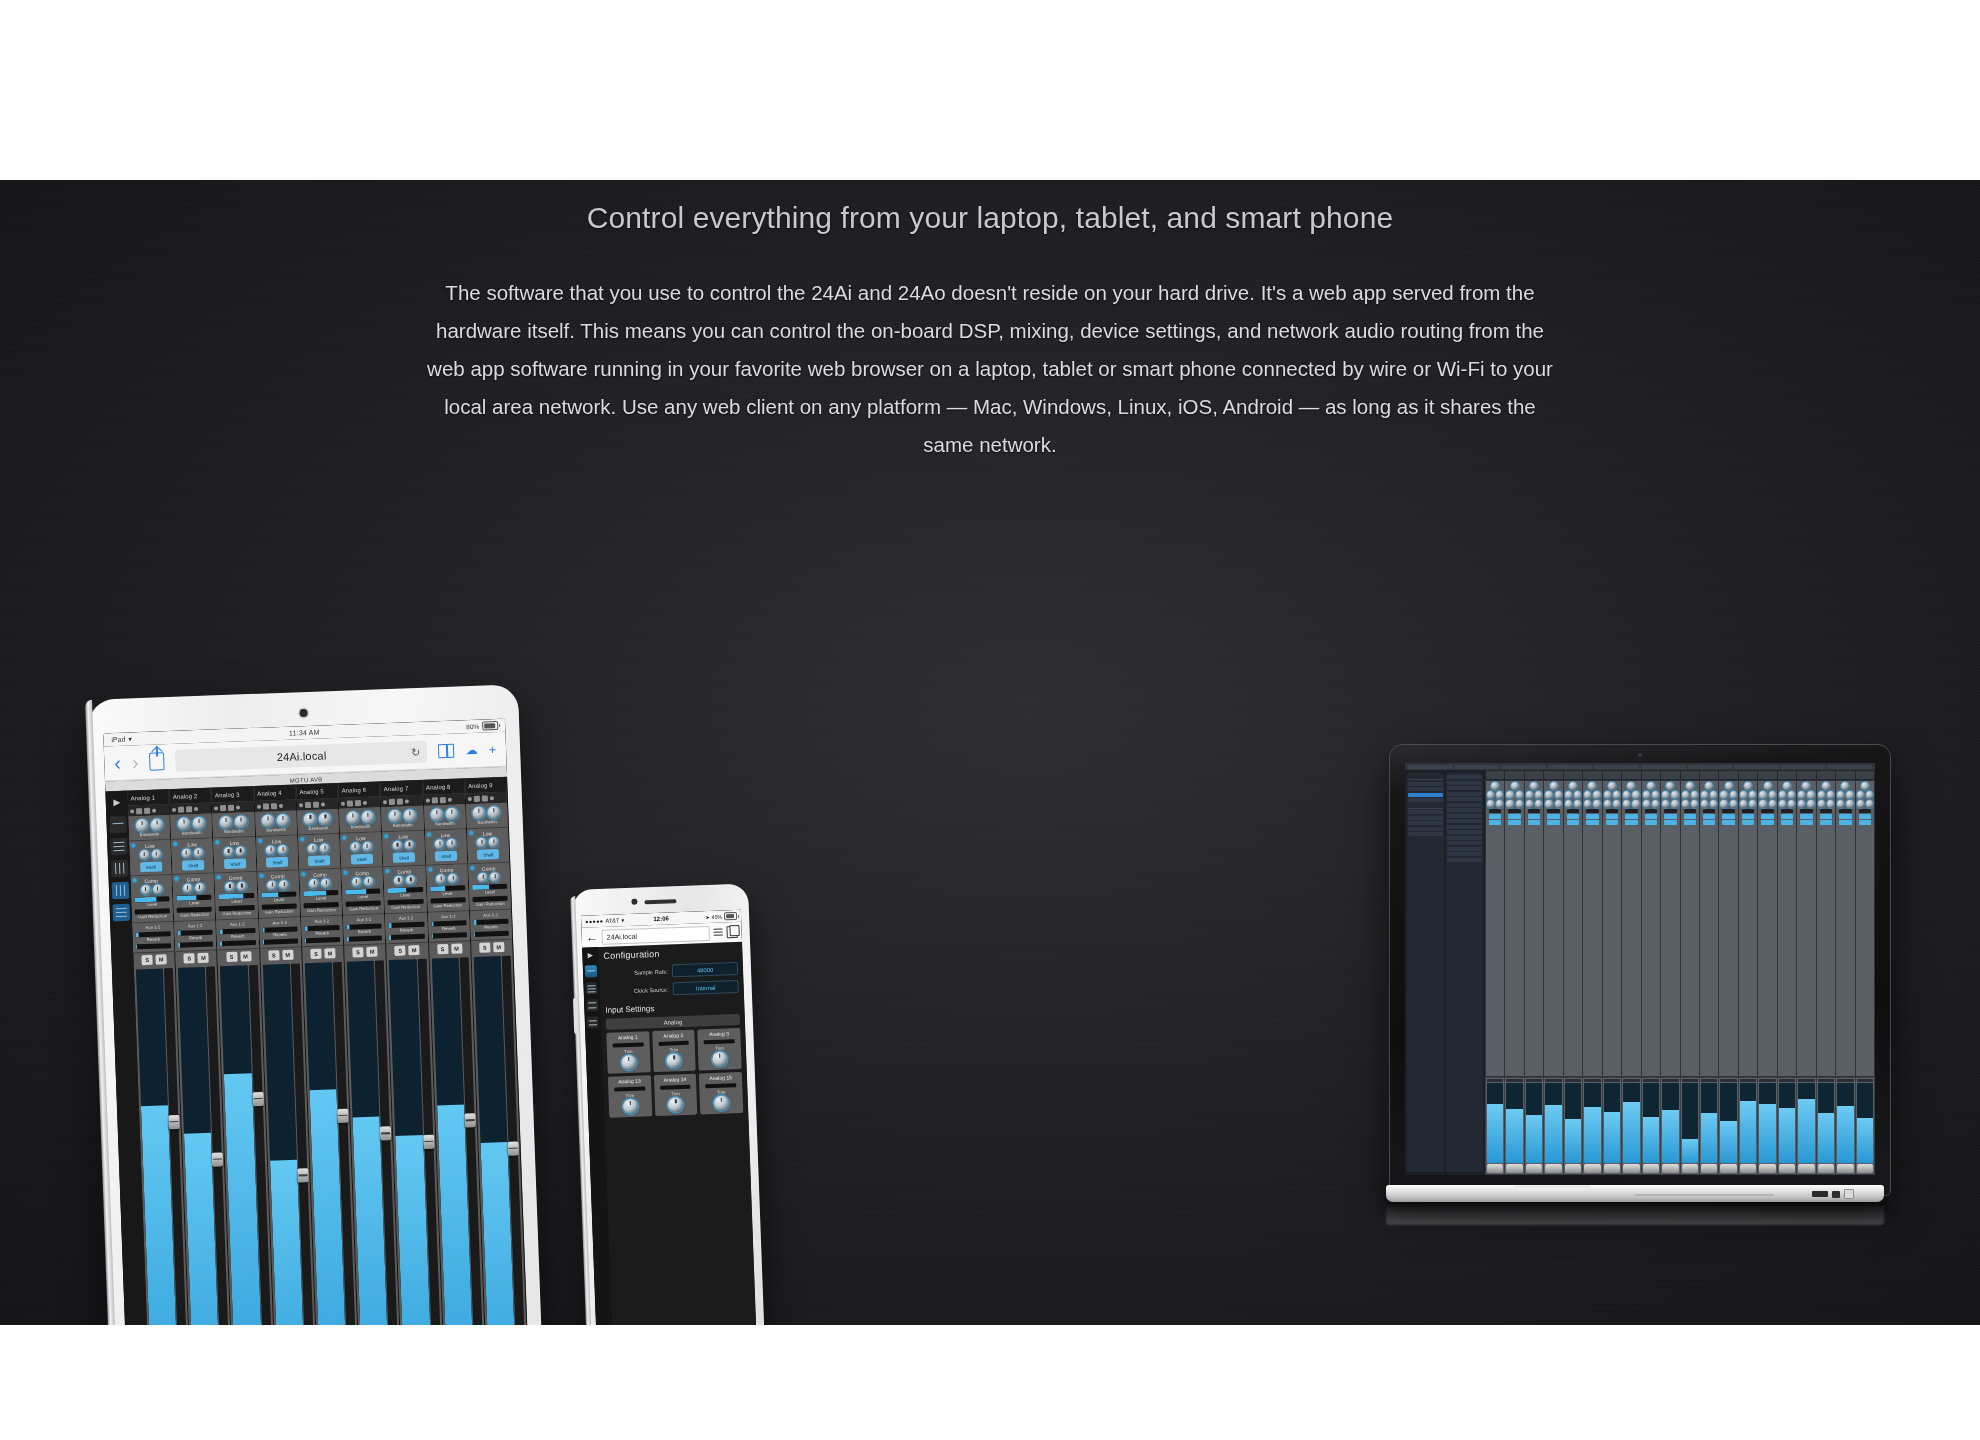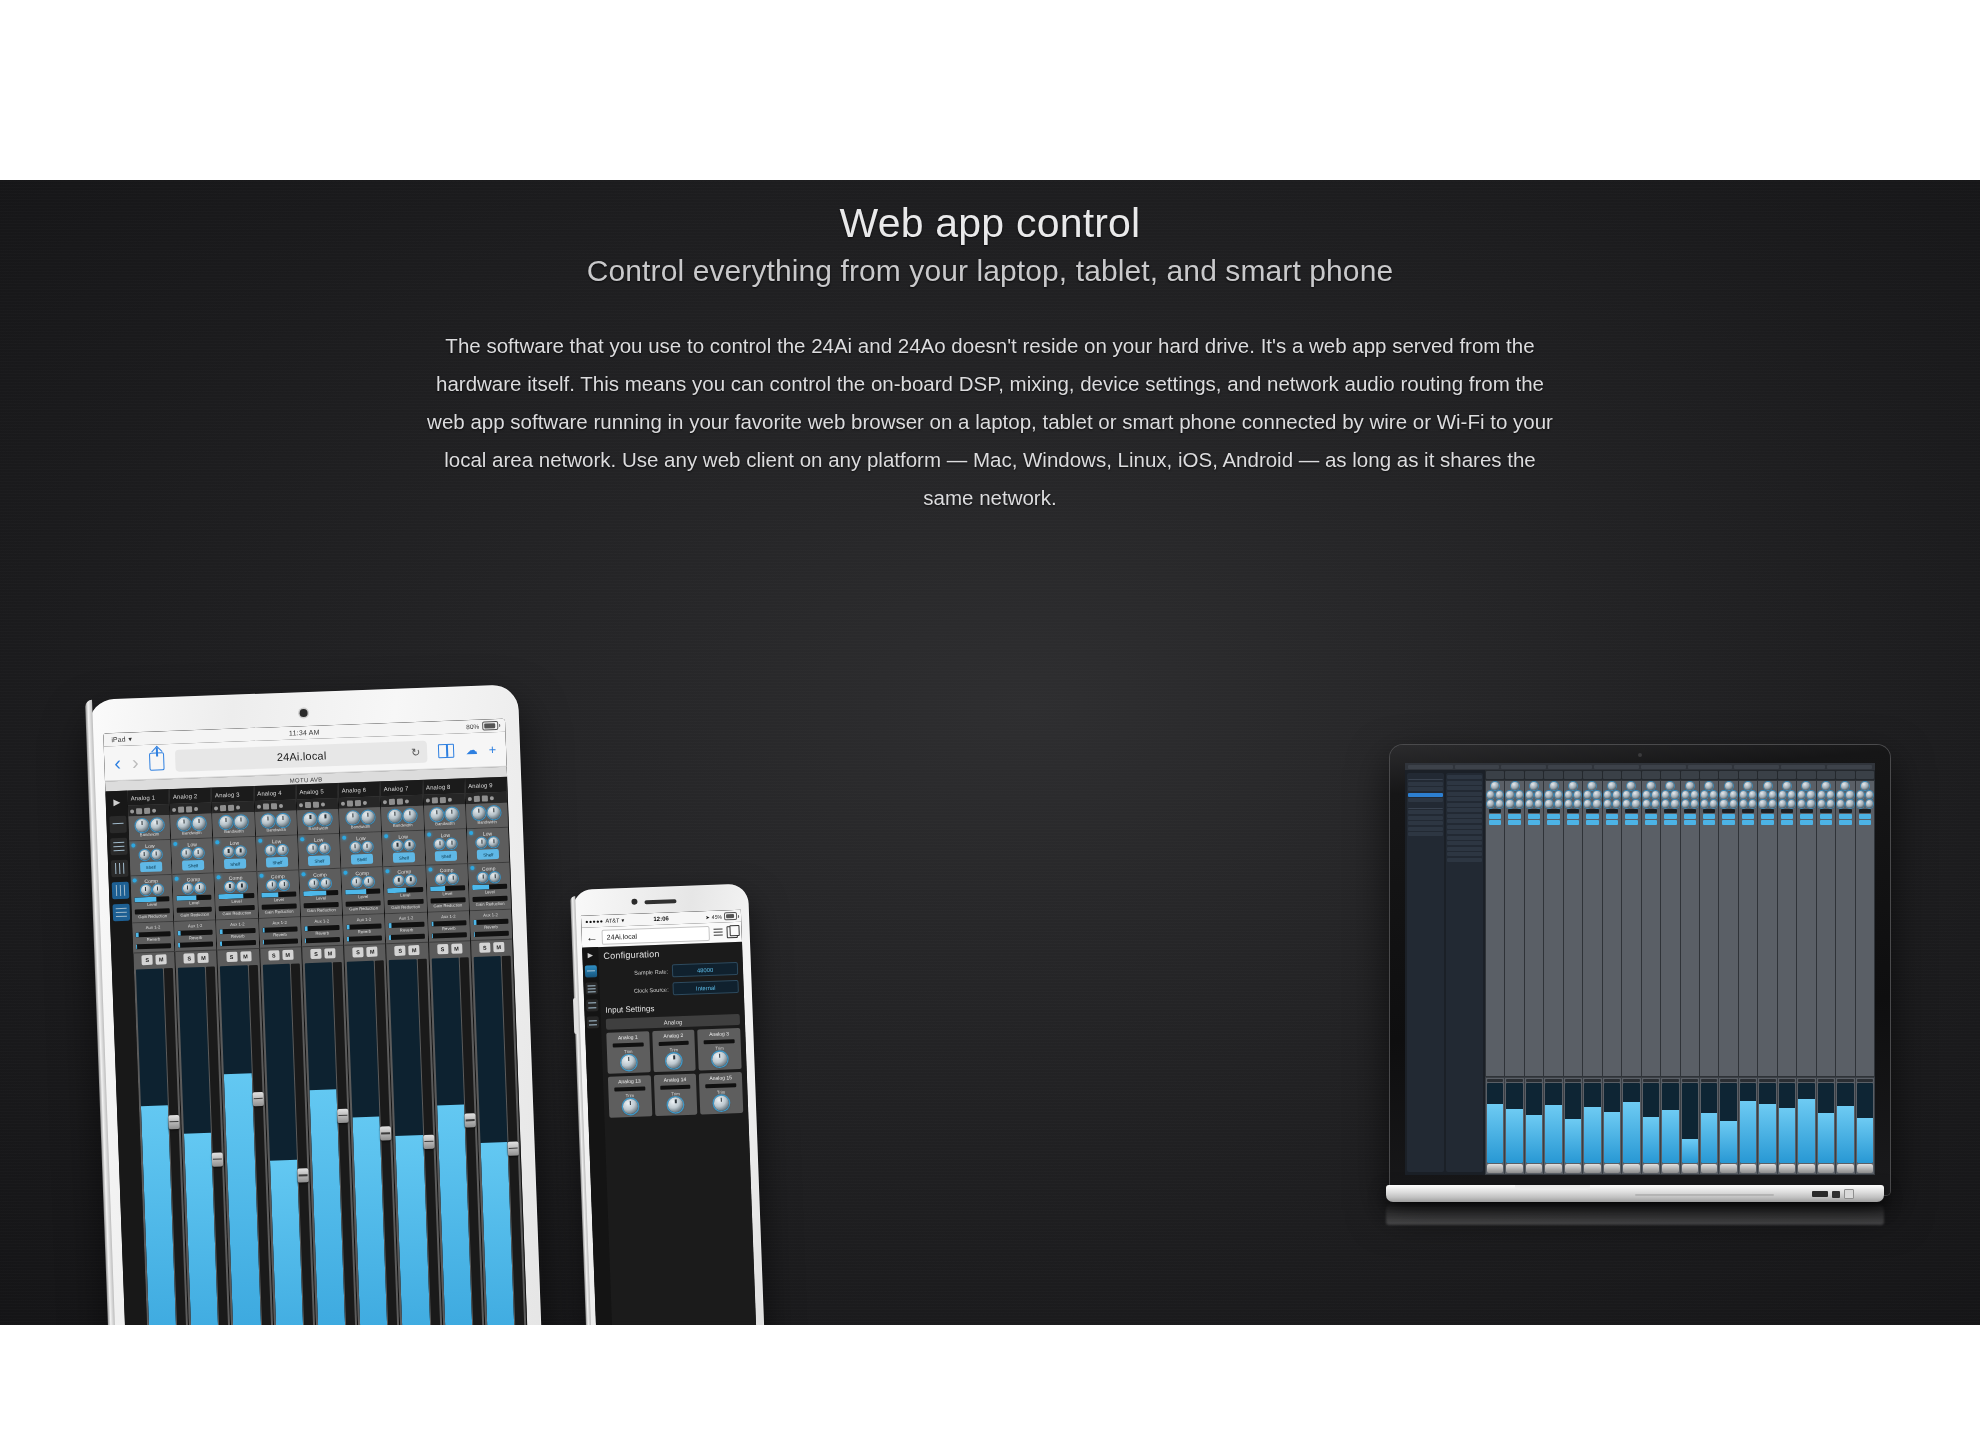--- a/index.html
+++ b/index.html
@@ -232,21 +232,20 @@
     transform:scaleY(-1);border-radius:3px 3px 7px 7px;filter:blur(1px);}
 </style>
 </head>
 <body>
 
 <div class="page">
 
   <div class="hero">
 
     <div class="copy">
-      <h1 class="h1">Web app control</h1>
       <h2 class="h2">Control everything from your laptop, tablet, and smart phone</h2>
       <div class="para">
         <p>The software that you use to control the 24Ai and 24Ao doesn't reside on your hard drive. It's a web app served from the hardware itself. This means you can control the on-board DSP, mixing, device settings, and network audio routing from the web app software running in your favorite web browser on a laptop, tablet or smart phone connected by wire or Wi-Fi to your local area network. Use any web client on any platform — Mac, Windows, Linux, iOS, Android — as long as it shares the same network.</p>
       </div>
     </div>
 
     <div class="ipad">
       <div class="ipad-body"></div>
       <div class="ipad-edge"></div>
       <div class="ipad-cam"></div>

